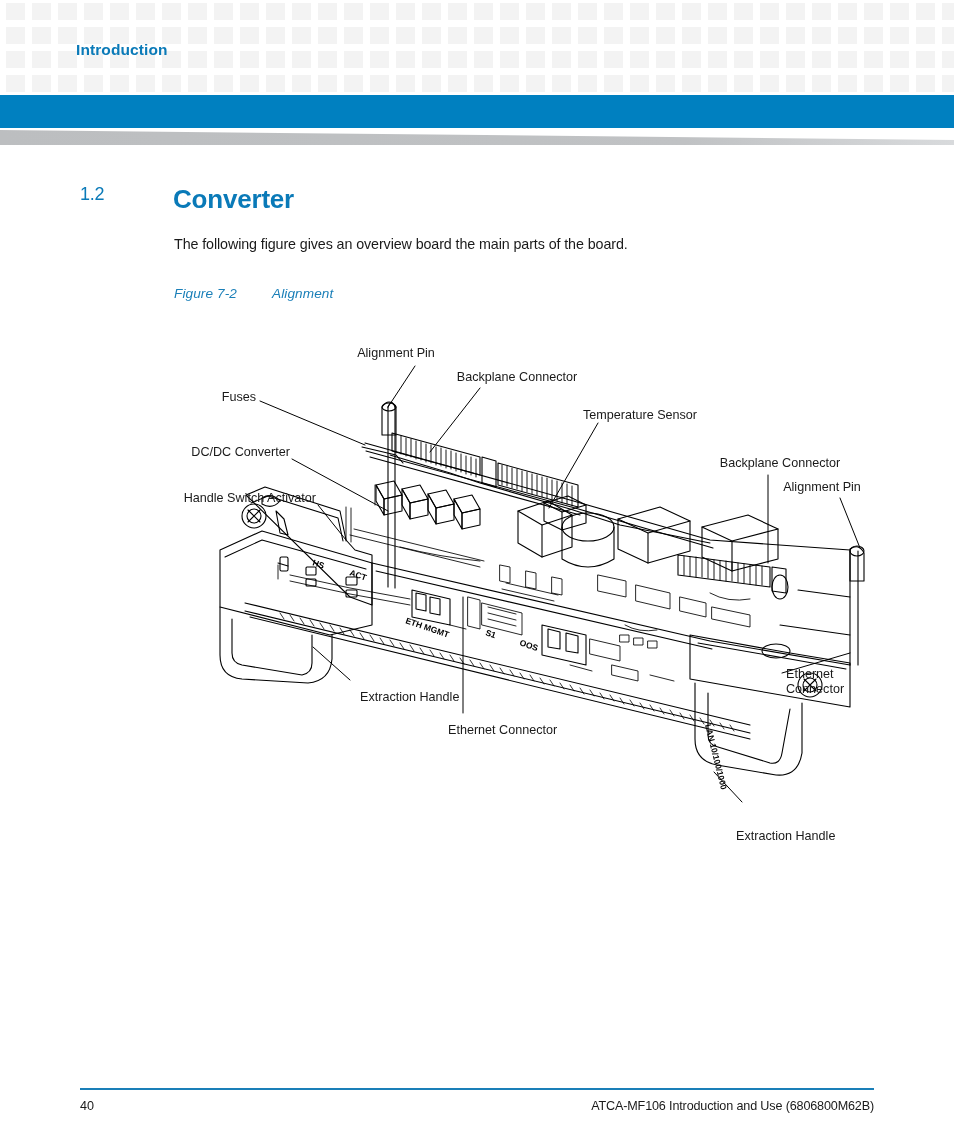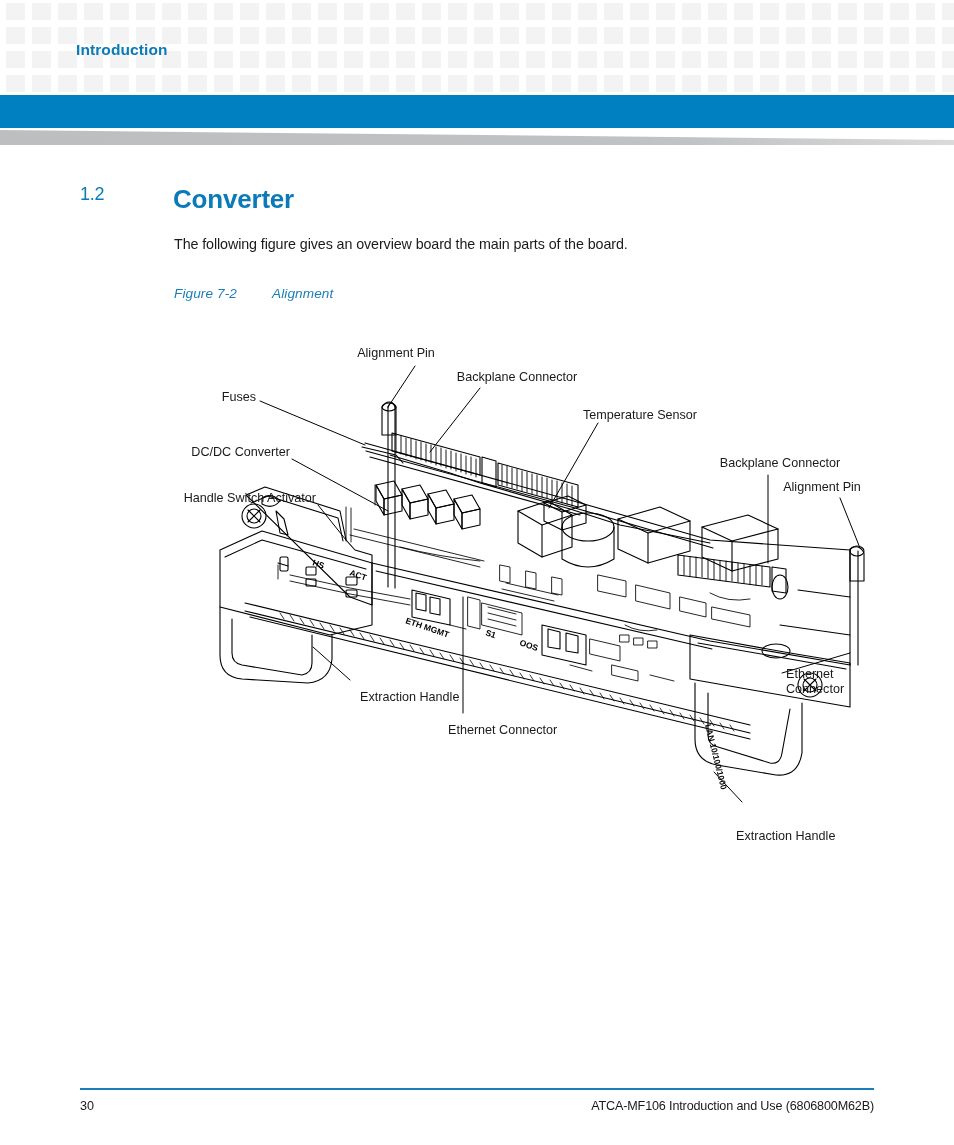--- a/index.html
+++ b/index.html
@@ -526,14 +526,14 @@
     <text x="210" y="366" text-anchor="start">Extraction Handle</text>
     <text x="298" y="399" text-anchor="start">Ethernet Connector</text>
     <text x="636" y="343" text-anchor="start">Ethernet</text>
     <text x="636" y="358" text-anchor="start">Connector</text>
     <text x="586" y="505" text-anchor="start">Extraction Handle</text>
   </g>
 </svg>
 </div>
 
 <div id="footer-rule" style="background: rgb(26, 127, 184);"></div>
-<div id="footer-page-number">30</div>
+<div id="footer-page-number">40</div>
 <div id="footer-doc-title">ATCA-MF106 Introduction and Use (6806800M62B)</div>
 
 </body></html>

